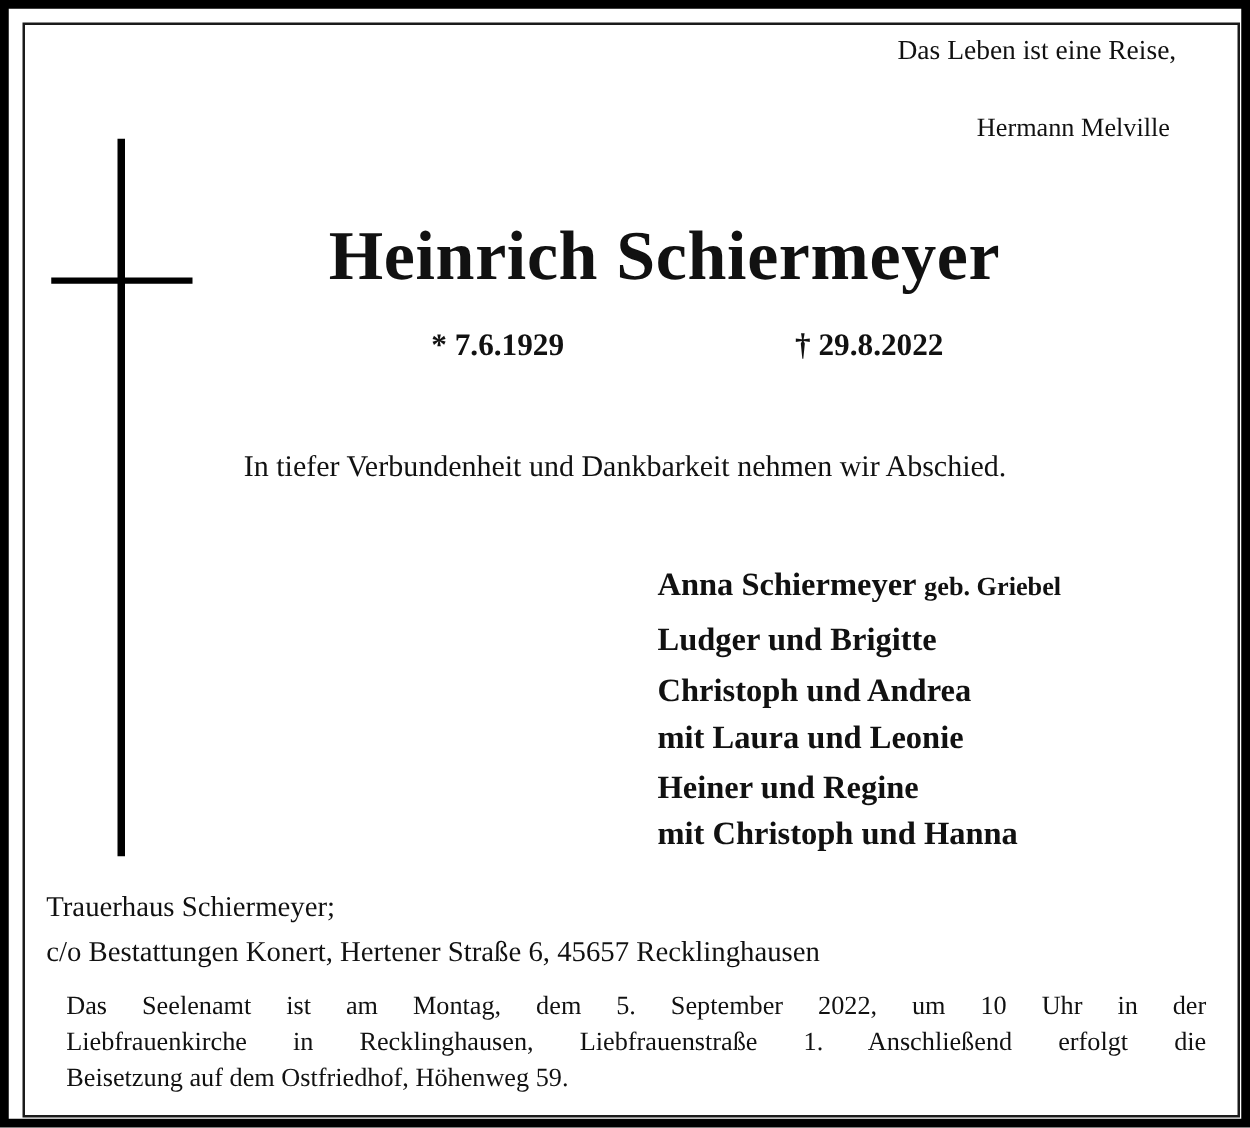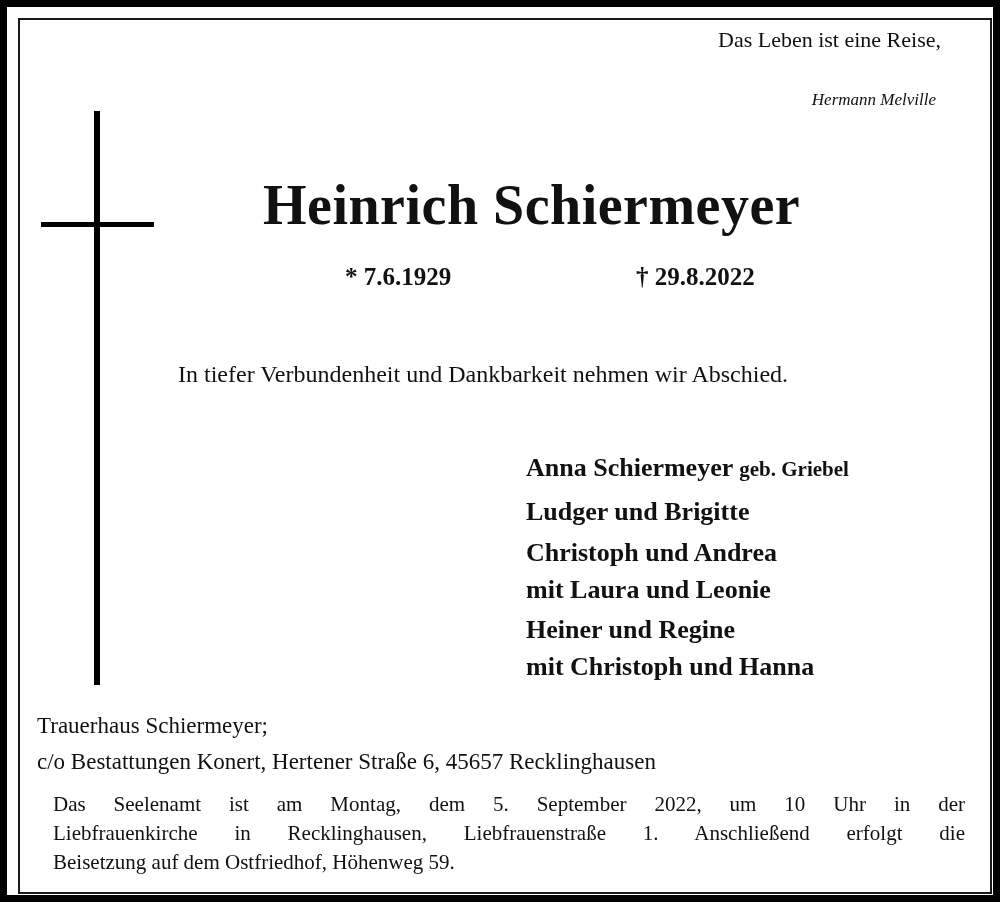--- a/index.html
+++ b/index.html
@@ -9,27 +9,27 @@
   }
   .frame-outer {
     position: absolute; left: 7px; top: 7px; width: 986px; height: 888px; background: #fff;
   }
   .frame-inner {
     position: absolute; left: 11px; top: 11px; width: 974px; height: 876px;
     border: 2px solid #1a1a1a; box-sizing: border-box; background: #fff;
   }
   .abs { position: absolute; white-space: nowrap; }
   .quote { right: 59px; top: 24px; font-size: 22px; line-height: 32px; text-align: right; }
-  .quote-author { right: 64px; top: 90px; font-size: 17px; font-style: italic; }
+  .quote-author { right: 64px; top: 90px; font-size: 21px; }
   .cross-v { left: 94px; top: 111px; width: 6px; height: 574px; background: #000; }
   .cross-h { left: 41px; top: 222px; width: 113px; height: 5px; background: #000; }
   .name { left: 263px; top: 173px; font-size: 56px; font-weight: bold; letter-spacing: 0.5px; }
   .born { left: 345px; top: 263px; font-size: 25px; font-weight: bold; }
   .died { left: 636px; top: 263px; font-size: 25px; font-weight: bold; }
-  .farewell { left: 178px; top: 361px; font-size: 24px; }
+  .farewell { left: 195px; top: 361px; font-size: 24px; }
   .family { left: 526px; top: 448px; font-size: 26px; font-weight: bold; line-height: 39px; }
   .family .sub { font-size: 21px; }
   .family .group { margin-bottom: 3px; }
   .family .group2 { line-height: 37px; }
   .address { left: 37px; top: 708px; font-size: 23px; line-height: 36px; }
   .service { left: 37px; top: 790px; width: 928px; font-size: 21px; line-height: 29px; text-align: justify; white-space: normal; }
   .service .line { display: block; text-align-last: justify; margin-left: 16px; }
   .service .line.last { text-align-last: left; }
 </style>
 </head>

